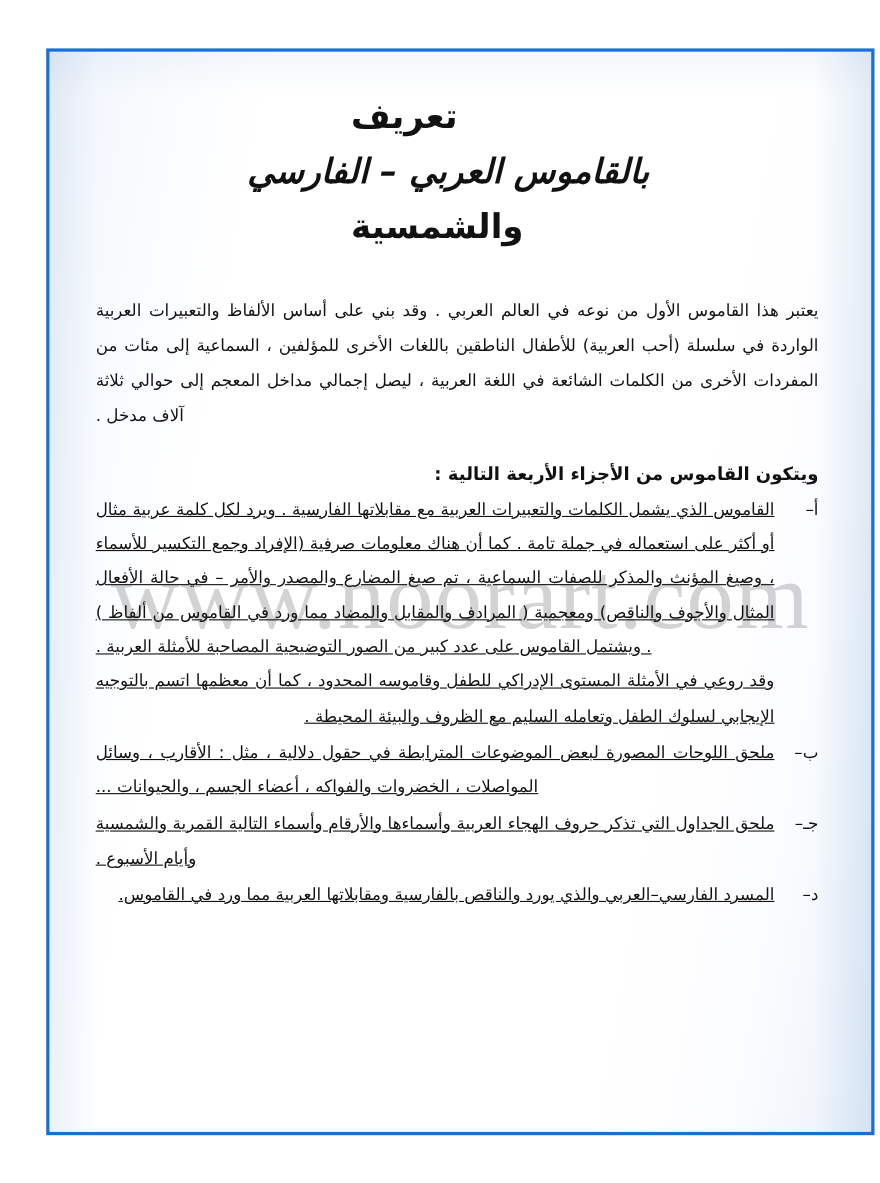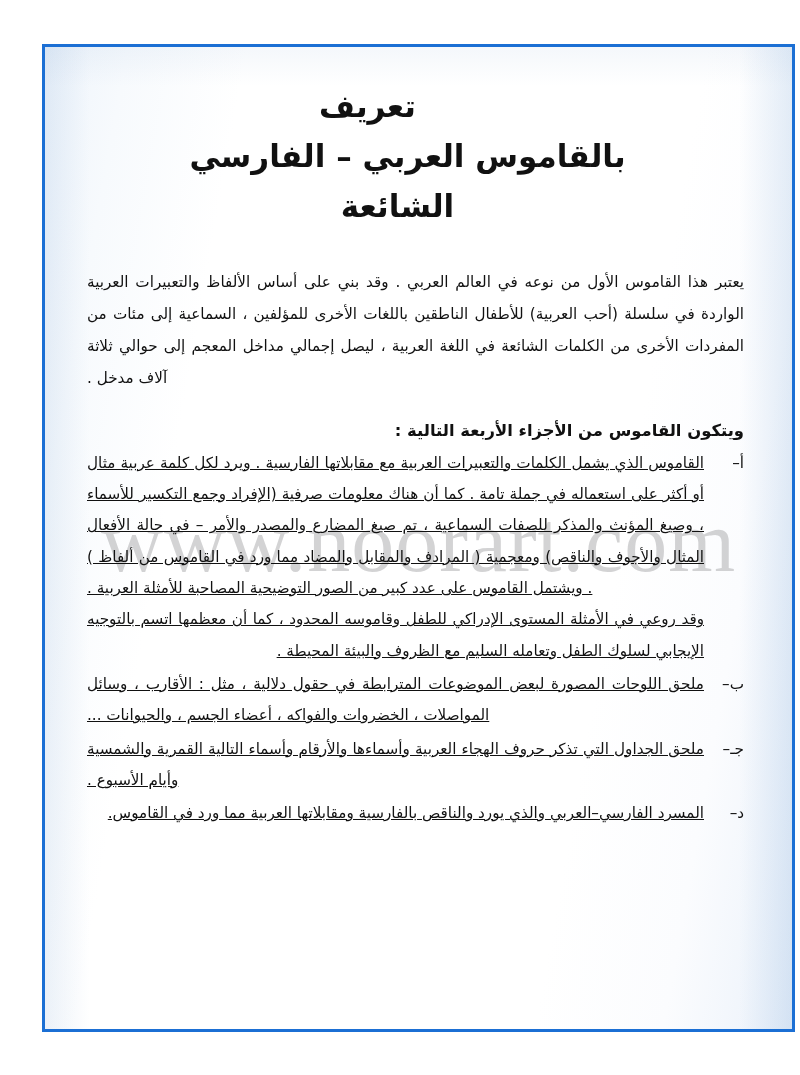--- a/index.html
+++ b/index.html
@@ -83,21 +83,21 @@
     margin: 0;
     padding-top: 12px;
   }
   .title-line {
     font-size: 31px;
     line-height: 1.62;
     letter-spacing: 0;
     white-space: nowrap;
   }
   .title-line.l1 { padding-right: 96px; }
-  .title-line.l2 { padding-right: 16px; }
+  .title-line.l2 { padding-right: 16px; font-style: italic; }
   .title-line.l3 { padding-right: 36px; }
 
   
   .intro {
     margin: 34px 0 0 0;
     font-size: 15.2px;
     line-height: 2.12;
     color: #111;
     text-align: justify;
     text-align-last: left;
@@ -170,21 +170,21 @@
 
 <div class="page-sheet">
 
   <div class="watermark">www.noorart.com</div>
 
   <div class="page-inner">
 
     <div class="title-block">
       <div class="title-line l1">تعريف</div>
       <div class="title-line l2">بالقاموس العربي – الفارسي</div>
-      <div class="title-line l3">الشائعة</div>
+      <div class="title-line l3">والشمسية</div>
     </div>
 
     <p class="intro">يعتبر هذا القاموس الأول من نوعه في العالم العربي . وقد بني على أساس الألفاظ والتعبيرات العربية الواردة في سلسلة (أحب العربية)  للأطفال الناطقين باللغات الأخرى للمؤلفين ، السماعية إلى مئات من المفردات الأخرى من الكلمات الشائعة في اللغة العربية ، ليصل إجمالي مداخل المعجم إلى حوالي ثلاثة آلاف مدخل .</p>
 
     <div class="section-heading">ويتكون القاموس من الأجزاء الأربعة التالية :</div>
 
     <ul class="parts-list">
 
       <li>
         <span class="marker">أ–</span>

